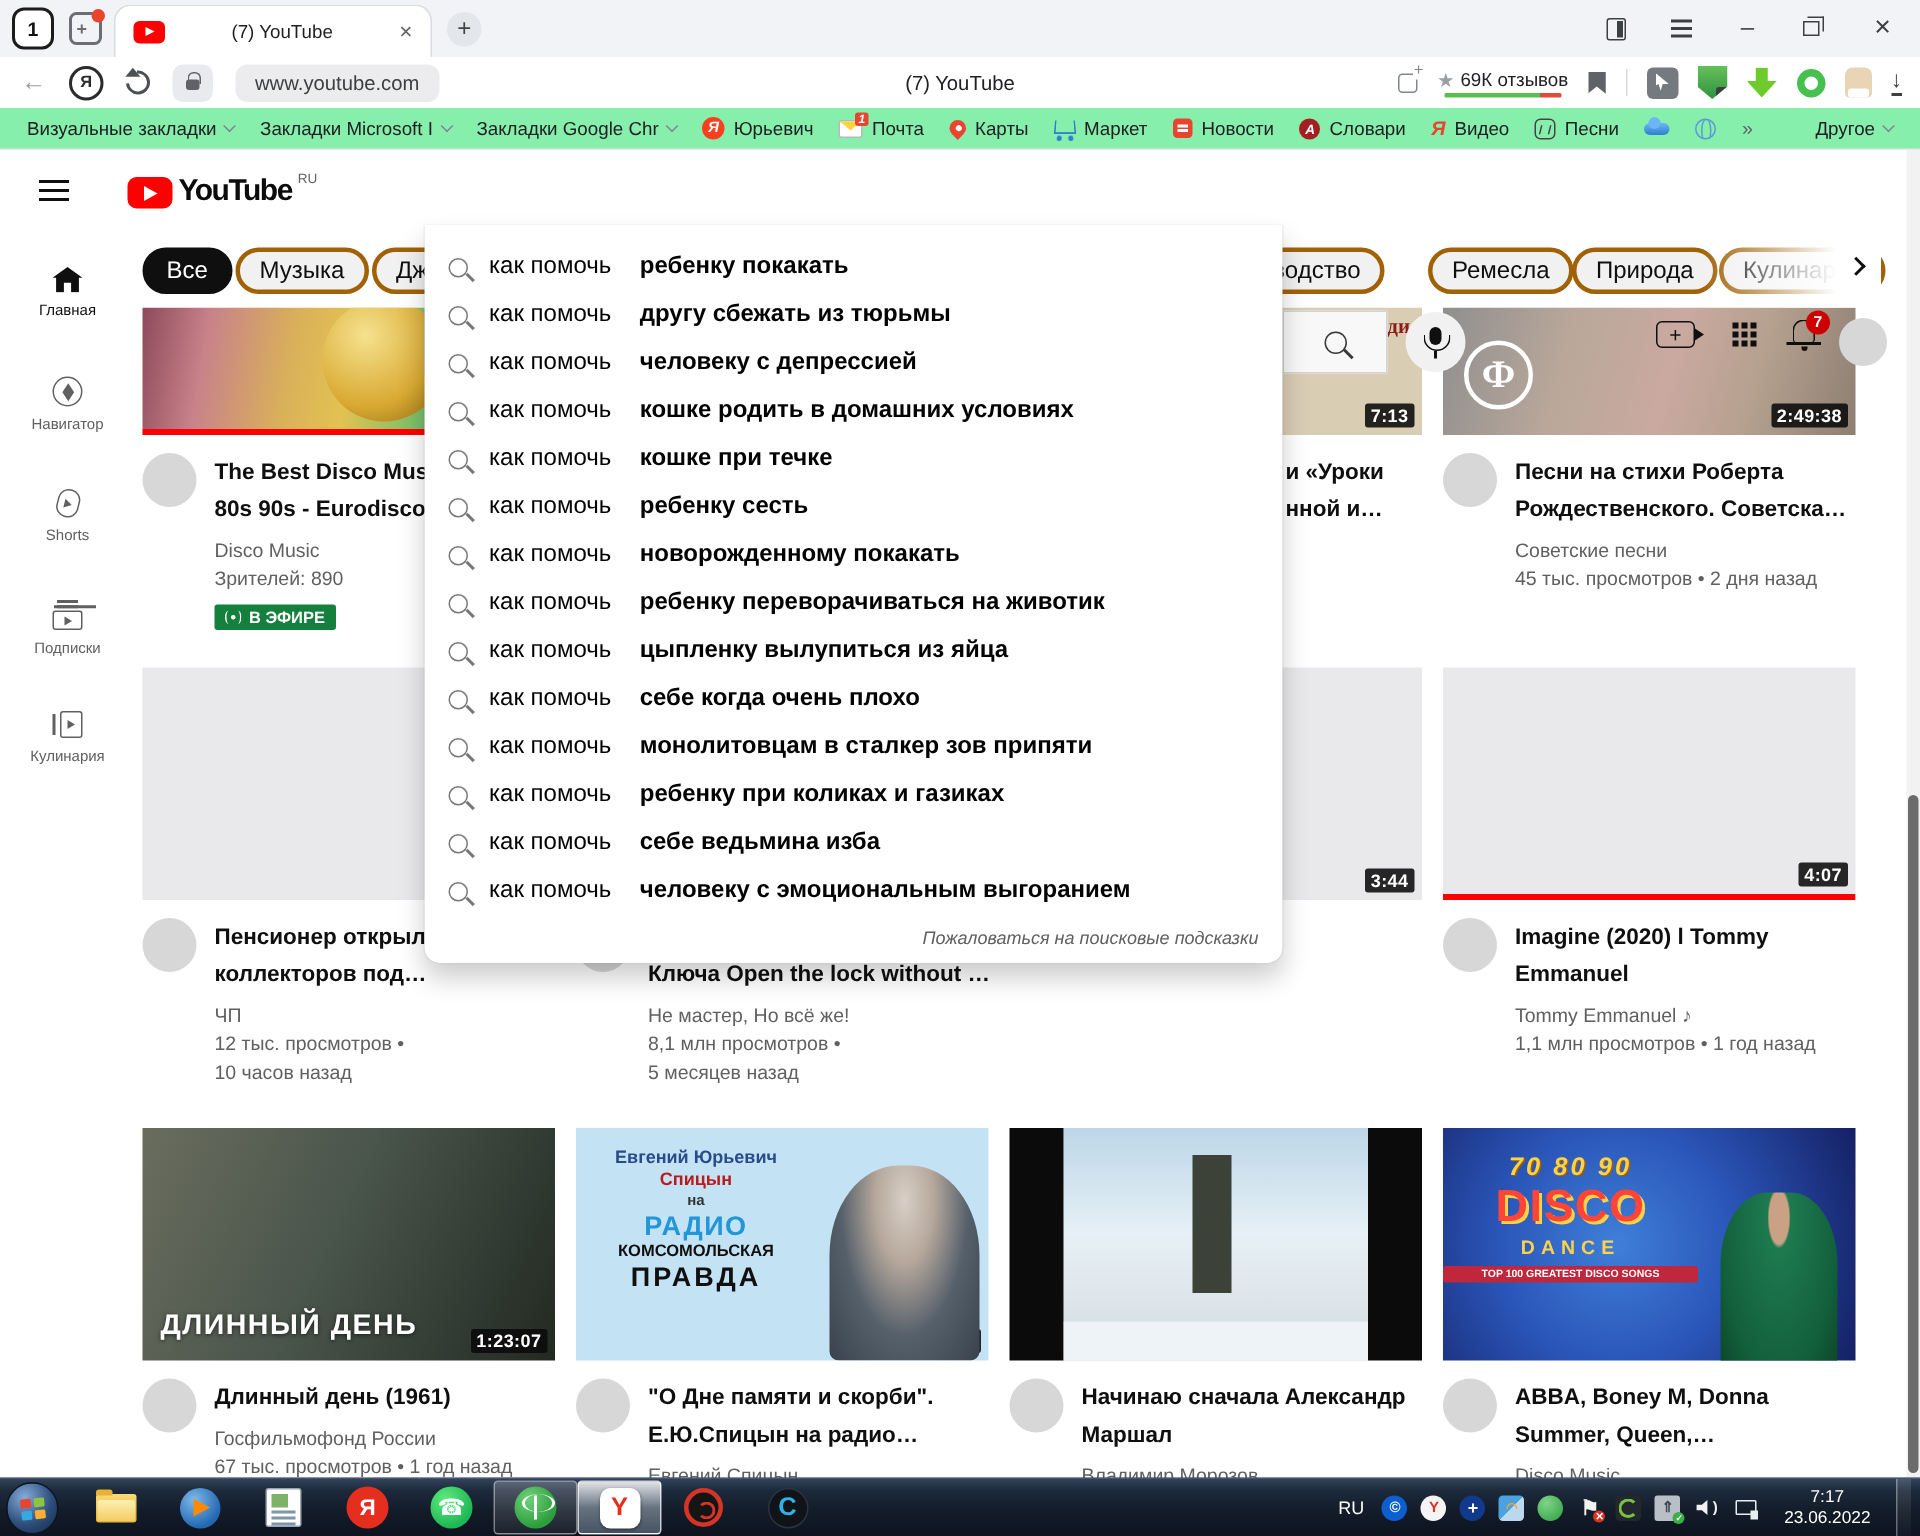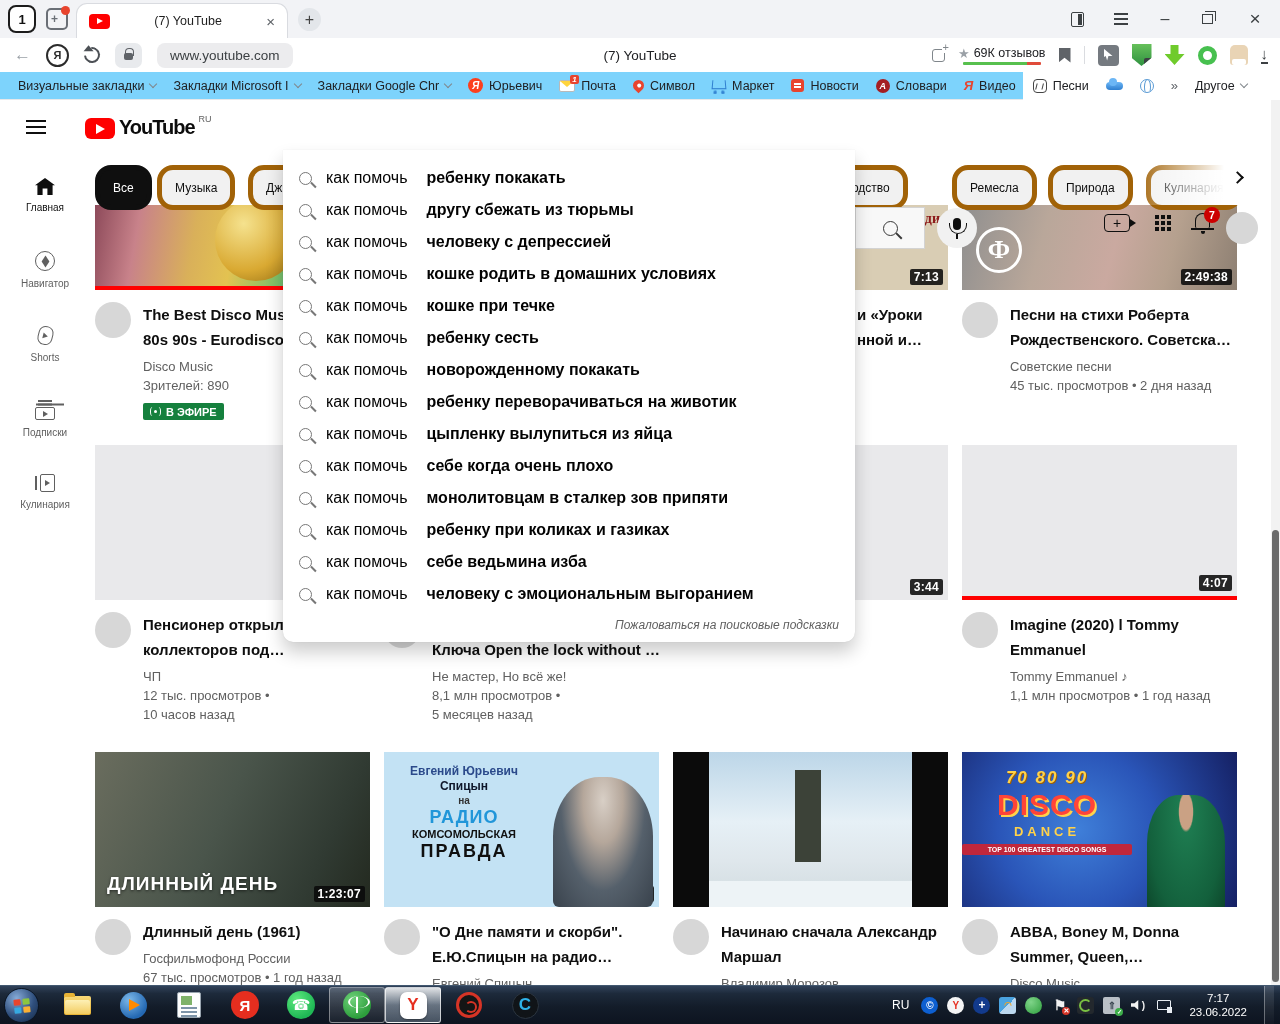--- a/index.html
+++ b/index.html
@@ -56,21 +56,21 @@
 .ext-cursor::after{content:"";position:absolute;left:6px;top:4px;width:9px;height:12px;background:#fff;clip-path:polygon(0 0,100% 62%,55% 62%,40% 100%,25% 62%,0 72%)}
 .ext-shield{width:20px;height:22px;background:linear-gradient(#66c05a,#2f9140);clip-path:polygon(0 0,100% 0,100% 62%,50% 100%,0 62%);position:relative}
 .ext-shield b{position:absolute;right:-4px;bottom:-2px;background:#3c4043;color:#fff;font-size:9px;font-weight:bold;padding:0 3px;border-radius:2px}
 .ext-arrow{width:20px;height:20px;background:#6fcb2c;clip-path:polygon(30% 0,70% 0,70% 45%,100% 45%,50% 100%,0 45%,30% 45%)}
 .ext-ring{width:19px;height:19px;border:5px solid #47c04f;border-radius:50%}
 .ext-hand{width:18px;height:20px;background:#e9d4b5;border-radius:5px 5px 3px 3px;position:relative}
 .ext-hand::after{content:"";position:absolute;left:2px;bottom:0;width:14px;height:6px;background:#fff;border-radius:2px}
 .dl-ic{font-size:15px;color:#3c4043;border-bottom:2px solid #3c4043;line-height:1;padding-bottom:1px;font-weight:bold}
 
 
-#bookmarks{position:absolute;top:72px;left:0;width:1023px;height:28px;background:#7dd3fc;border-bottom:1px solid #e6e8ea;display:flex;align-items:center;padding:0 18px;gap:17px;font-size:12.5px;color:#202124;z-index:25;white-space:nowrap}
+#bookmarks{position:absolute;top:72px;left:0;width:1280px;height:28px;background:#86efac;border-bottom:1px solid #e6e8ea;display:flex;align-items:center;padding:0 18px;gap:17px;font-size:12.5px;color:#202124;z-index:25;white-space:nowrap}
 .bk{display:flex;align-items:center;gap:6px}
 .chev{width:6px;height:6px;border-right:1.5px solid #80868b;border-bottom:1.5px solid #80868b;transform:rotate(45deg);margin-top:-3px}
 .bk-ya{width:15px;height:15px;border-radius:50%;background:#fc3f1d;color:#fff;display:flex;align-items:center;justify-content:center;font-size:10px;font-weight:bold}
 .bk-ya::after{content:"Я"}
 .bk-mail{width:16px;height:12px;background:#fff;border:1px solid #b9b9b9;position:relative;border-radius:2px}
 .bk-mail::before{content:"";position:absolute;left:0;top:0;border-left:7px solid transparent;border-right:7px solid transparent;border-top:6px solid #ffd43d}
 .bk-mail b{position:absolute;right:-5px;top:-6px;background:#e8442e;color:#fff;font-size:8px;padding:0 2.5px;border-radius:2px;font-weight:bold}
 .bk-pin{width:11px;height:11px;background:#e8442e;border-radius:50% 50% 50% 0;transform:rotate(-45deg);position:relative}
 .bk-pin::after{content:"";position:absolute;left:3.5px;top:3.5px;width:4px;height:4px;background:#fff;border-radius:50%}
 .bk-cart{width:14px;height:9px;border:1.7px solid #2f7fd0;border-top:none;transform:perspective(10px) rotateX(8deg);position:relative;margin-top:-2px}
@@ -123,21 +123,21 @@
 .grid-ic{width:4px;height:4px;background:#0f0f0f;box-shadow:6px 0 0 #0f0f0f,12px 0 0 #0f0f0f,0 6px 0 #0f0f0f,6px 6px 0 #0f0f0f,12px 6px 0 #0f0f0f,0 12px 0 #0f0f0f,6px 12px 0 #0f0f0f,12px 12px 0 #0f0f0f;margin:-6px 8px 6px 0}
 .bell-wrap{position:relative;width:22px;height:22px}
 .bell{position:absolute;left:3px;top:1px;width:15px;height:15px;border:1.7px solid #0f0f0f;border-radius:8px 8px 2px 2px;border-bottom:none}
 .bell::after{content:"";position:absolute;left:-5px;bottom:-1.5px;width:23px;height:1.7px;background:#0f0f0f}
 .bell-wrap .clap{position:absolute;left:9px;bottom:0;width:4px;height:3px;border-radius:0 0 3px 3px;background:#0f0f0f}
 .bell-badge{position:absolute;right:-6px;top:-5px;background:#c00;color:#fff;font-size:10.5px;font-weight:bold;min-width:16px;height:16px;border-radius:8px;display:flex;align-items:center;justify-content:center;padding:0 3px}
 #yt-avatar{position:absolute;right:14px;top:112px;width:32px;height:32px;border-radius:50%;background:#d7d7d7}
 
 
 #chipbar{position:absolute;top:156px;left:90px;width:1182px;height:49px;background:#fff;z-index:21}
-.chip{position:absolute;top:9px;height:45px;border-radius:16px;background:#f1f1f1;border:5px solid #a16207;font-size:12px;color:#0f0f0f;display:flex;align-items:center;padding:0 13px;white-space:nowrap}
+.chip{position:absolute;top:9px;height:31px;border-radius:16px;background:#f1f1f1;border:3px solid #a16207;font-size:16px;color:#0f0f0f;display:flex;align-items:center;padding:0 13px;white-space:nowrap}
 .chip.active{background:#0f0f0f;border-color:#0f0f0f;color:#fff}
 #chip-fade{position:absolute;right:18px;top:0;width:120px;height:49px;background:linear-gradient(90deg,rgba(255,255,255,0),#fff 75%)}
 #chip-next{position:absolute;right:30px;top:17px;width:9px;height:9px;border-top:2px solid #0f0f0f;border-right:2px solid #0f0f0f;transform:rotate(45deg)}
 
 
 #sidebar{position:absolute;top:156px;left:0;width:90px;height:829px;background:#fff;z-index:20}
 .sbitem{position:absolute;left:0;width:90px;display:flex;flex-direction:column;align-items:center;gap:7px}
 .sbitem .lbl{font-size:10px;color:#606060}
 .sbitem.active .lbl{color:#0f0f0f}
 .ic-home{width:20px;height:17px;background:#0f0f0f;clip-path:polygon(50% 0,100% 42%,88% 42%,88% 100%,62% 100%,62% 62%,38% 62%,38% 100%,12% 100%,12% 42%,0 42%)}
@@ -184,21 +184,21 @@
 .t-kolpa{background:#d9cdb4}
 .t-kolpa .kt{position:absolute;right:8px;top:6px;font-family:"Liberation Serif",serif;font-weight:bold;font-size:14px;color:#8d1b1b}
 .t-kolpa::after{content:"";position:absolute;left:90px;top:24px;width:70px;height:56px;border-radius:50%;background:radial-gradient(circle,#c4b globalThis89 0,#cabf9f 60%,transparent 70%);opacity:.5}
 .t-pesni{background:linear-gradient(105deg,#8f8f8f 0%,#b9a79a 30%,#caa9a0 55%,#b5a08e 75%,#8d7f72 100%)}
 .flogo{position:absolute;left:14px;top:22px;width:46px;height:46px;border:3px solid #fff;border-radius:50%;display:flex;align-items:center;justify-content:center;color:#fff;font-size:26px;font-weight:bold;font-family:"Liberation Serif",serif}
 .t-film{background:linear-gradient(115deg,#6a6d5e 0%,#4a554b 45%,#303a32 80%,#23291f 100%)}
 .t-film .ft{position:absolute;left:12px;bottom:12px;color:#fff;font-size:19px;font-weight:bold;letter-spacing:1px;text-shadow:0 1px 3px rgba(0,0,0,.6)}
 .t-radio{background:#c3e2f4}
 .t-radio .rl{position:absolute;left:0;width:160px;text-align:center;font-weight:bold}
 .rl1{top:12px;font-size:12px;color:#2b4a8b}
-.rl2{top:27px;font-size:12px;color:#0f172a}
+.rl2{top:27px;font-size:12px;color:#b91c1c}
 .rl3{top:43px;font-size:10px;color:#333;font-weight:normal}
 .rl4{top:55px;font-size:18px;color:#2196d9;letter-spacing:1px}
 .rl5{top:76px;font-size:11px;color:#101010}
 .rl6{top:89px;font-size:18px;color:#101010;letter-spacing:2px}
 .t-radio::after{content:"";position:absolute;right:6px;bottom:0;width:100px;height:130px;background:radial-gradient(ellipse at 50% 18%,#d8cfc6 0%,#b5a79b 28%,#55606b 60%,#39424c 100%);border-radius:46% 46% 6px 6px}
 .t-winter{background:linear-gradient(#bcd6e8 0%,#e6f0f6 45%,#dfe7ec 70%,#cfdade 100%);border-left:36px solid #0b0b0b;border-right:36px solid #0b0b0b}
 .t-winter::before{content:"";position:absolute;left:86px;top:18px;width:26px;height:92px;background:#3c4238}
 .t-winter::after{content:"";position:absolute;left:0;bottom:0;width:100%;height:26px;background:#edf3f6}
 .t-disco2{background:radial-gradient(circle at 42% 50%,#3f7fd9 0%,#2a55b8 45%,#152063 100%)}
 .t-disco2 .dl{position:absolute;left:0;width:170px;text-align:center;font-weight:bold}
@@ -355,21 +355,21 @@
         <span>Юрьевич</span>
       </span>
     <span class="bk">
         <i class="bk-mail">
           <b>1</b>
         </i>
         <span>Почта</span>
       </span>
     <span class="bk">
         <i class="bk-pin"></i>
-        <span>Символ</span>
+        <span>Карты</span>
       </span>
     <span class="bk">
         <i class="bk-cart"></i>
         <span>Маркет</span>
       </span>
     <span class="bk">
         <i class="bk-news"></i>
         <span>Новости</span>
       </span>
     <span class="bk">

